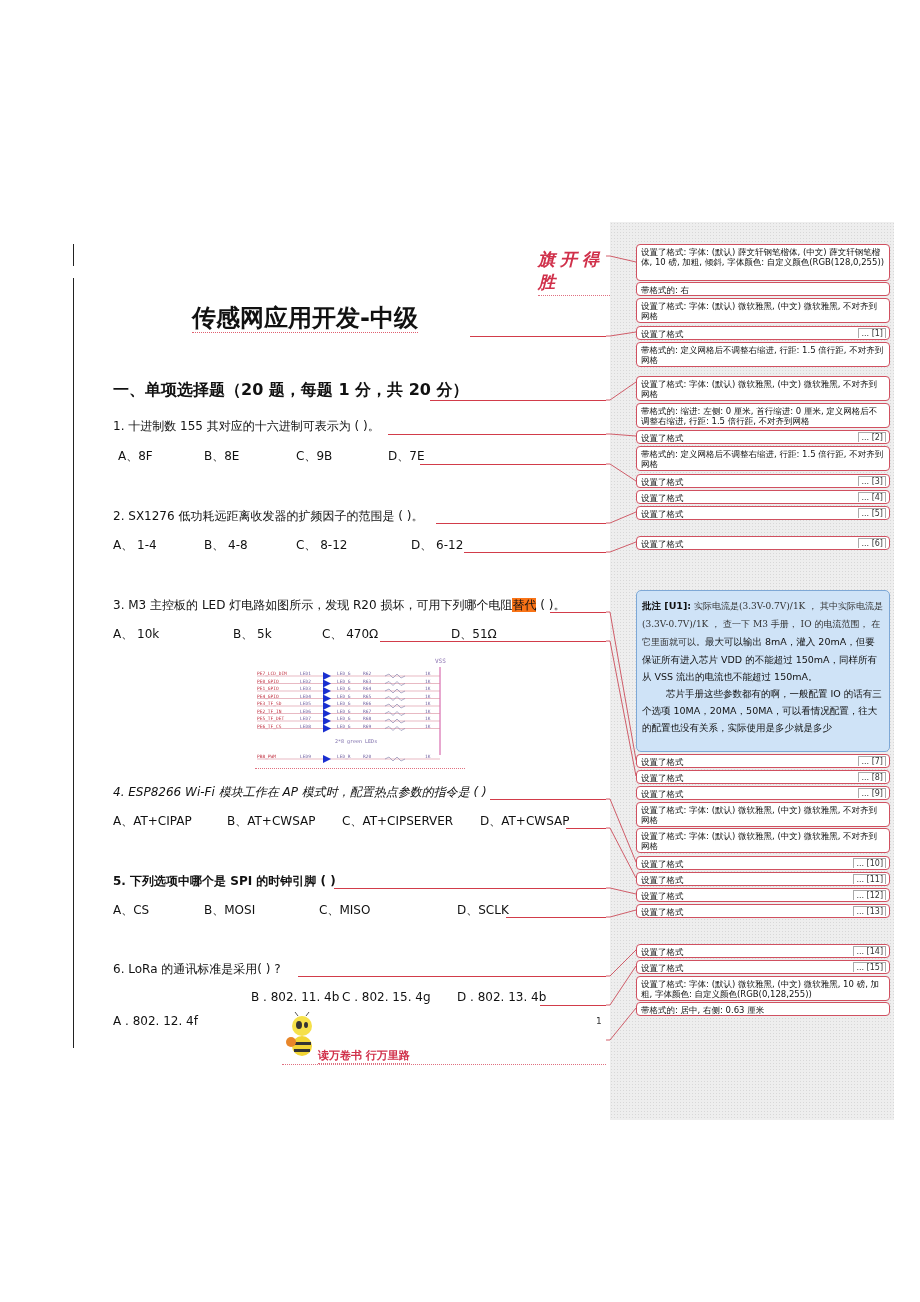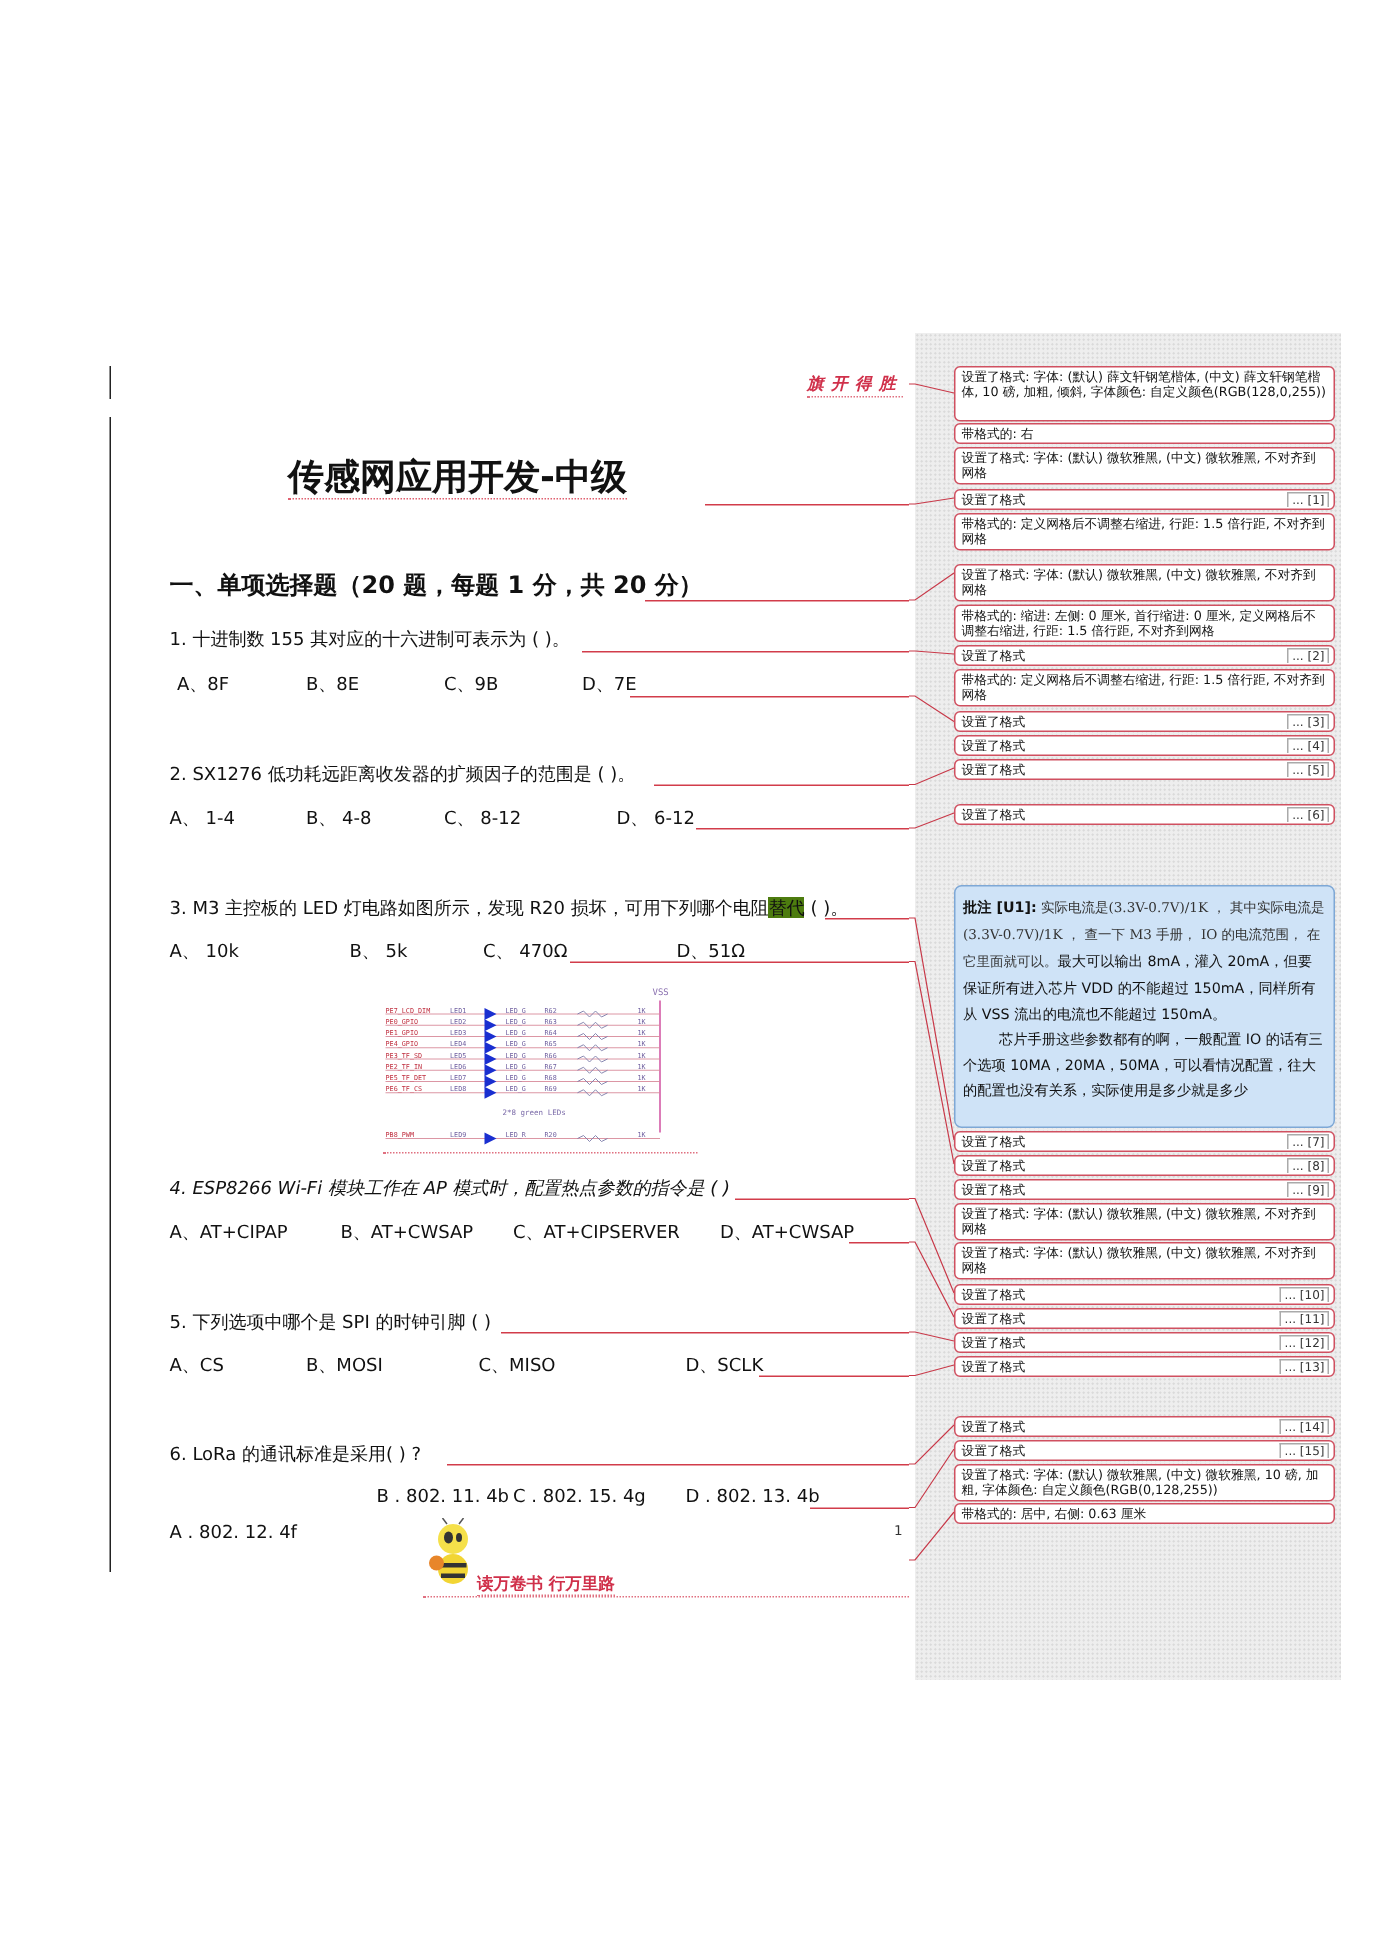--- a/index.html
+++ b/index.html
@@ -5,31 +5,31 @@
   html, body { margin: 0; padding: 0; background: #ffffff; }
   body { width: 920px; height: 1302px; position: relative; overflow: hidden;
          font-family: "DejaVu Sans", "Liberation Sans", sans-serif; color: #111; }
   .page { position: absolute; left: 0; top: 0; width: 610px; height: 1302px; background: #fff; }
   .margin-bar { position: absolute; left: 73px; width: 1px; background: #222; }
   .markup-pane { position: absolute; left: 610px; top: 222px; width: 284px; height: 898px;
                  background-color: #eeeeee;
                  background-image: radial-gradient(#d8d8d8 0.6px, transparent 0.7px);
                  background-size: 3px 3px; }
   .header-motto { position: absolute; left: 538px; top: 248px; font-family: "DejaVu Serif", serif;
-                  font-style: italic; font-weight: bold; font-size: 11px; color: #d0304a; letter-spacing: 5px;
+                  font-style: italic; font-weight: bold; font-size: 17px; color: #d0304a; letter-spacing: 5px;
                   border-bottom: 1px dotted #e07080; padding-bottom: 1px; }
   .title { position: absolute; left: 0; top: 302px; width: 610px; text-align: center;
            font-size: 24px; font-weight: bold; letter-spacing: 0px; }
   .title span { border-bottom: 1px dotted #e06070; }
   .section-heading { position: absolute; left: 113px; top: 380px; font-size: 16px; font-weight: bold; }
   .q { position: absolute; left: 113px; font-size: 12px; white-space: nowrap; }
   .opt { position: absolute; font-size: 12px; white-space: nowrap; }
   .uline { position: absolute; height: 1px; background: #d23c4a; }
   .dotline { position: absolute; height: 0; border-top: 1px dotted #e07080; }
-  .hl { background: #4d7c0f; }
+  .hl { background: #f97316; }
   .circuit { position: absolute; left: 255px; top: 655px; width: 200px; height: 110px; }
   .page-num { position: absolute; left: 596px; top: 1016px; font-size: 9px; color: #333; }
   .footer-img { position: absolute; left: 282px; top: 1012px; width: 36px; height: 48px; }
   .footer-text { position: absolute; left: 318px; top: 1048px; font-size: 11px; font-weight: bold; color: #d0304a;
                  border-bottom: 1px dotted #e07080; }
   .balloon { position: absolute; left: 636px; width: 254px; background: #fff; border: 1px solid #d05060;
              border-radius: 4px; font-size: 8.5px; line-height: 10px; padding: 2px 4px 2px 4px; box-sizing: border-box;
              color: #111; }
   .balloon b { font-weight: normal; }
   .balloon .ref { position: absolute; right: 3px; bottom: 1px; font-size: 8px; color: #333; border: 1px solid #aaa;
@@ -162,21 +162,21 @@
   <div class="dotline" style="left:255px;top:768px;width:210px;"></div>
 
   <div class="q" style="top:784px;font-style:italic;">4.  ESP8266 Wi-Fi 模块工作在 AP 模式时，配置热点参数的指令是 (     )</div>
   <div class="uline" style="left:490px;top:799px;width:116px;"></div>
   <div class="opt" style="left:113px;top:813px;">A、AT+CIPAP</div>
   <div class="opt" style="left:227px;top:813px;">B、AT+CWSAP</div>
   <div class="opt" style="left:342px;top:813px;">C、AT+CIPSERVER</div>
   <div class="opt" style="left:480px;top:813px;">D、AT+CWSAP</div>
   <div class="uline" style="left:566px;top:828px;width:40px;"></div>
 
-  <div class="q" style="top:873px;">5. 下列选项中哪个是 SPI 的时钟引脚 (     )</div>
+  <div class="q" style="top:873px;font-weight:bold;">5. 下列选项中哪个是 SPI 的时钟引脚 (     )</div>
   <div class="uline" style="left:334px;top:888px;width:272px;"></div>
   <div class="opt" style="left:113px;top:902px;">A、CS</div>
   <div class="opt" style="left:204px;top:902px;">B、MOSI</div>
   <div class="opt" style="left:319px;top:902px;">C、MISO</div>
   <div class="opt" style="left:457px;top:902px;">D、SCLK</div>
   <div class="uline" style="left:506px;top:917px;width:100px;"></div>
 
   <div class="q" style="top:961px;">6.  LoRa 的通讯标准是采用(       ) ?</div>
   <div class="uline" style="left:298px;top:976px;width:308px;"></div>
   <div class="opt" style="left:113px;top:990px;margin-top:24px;">A . 802. 12. 4f</div>

